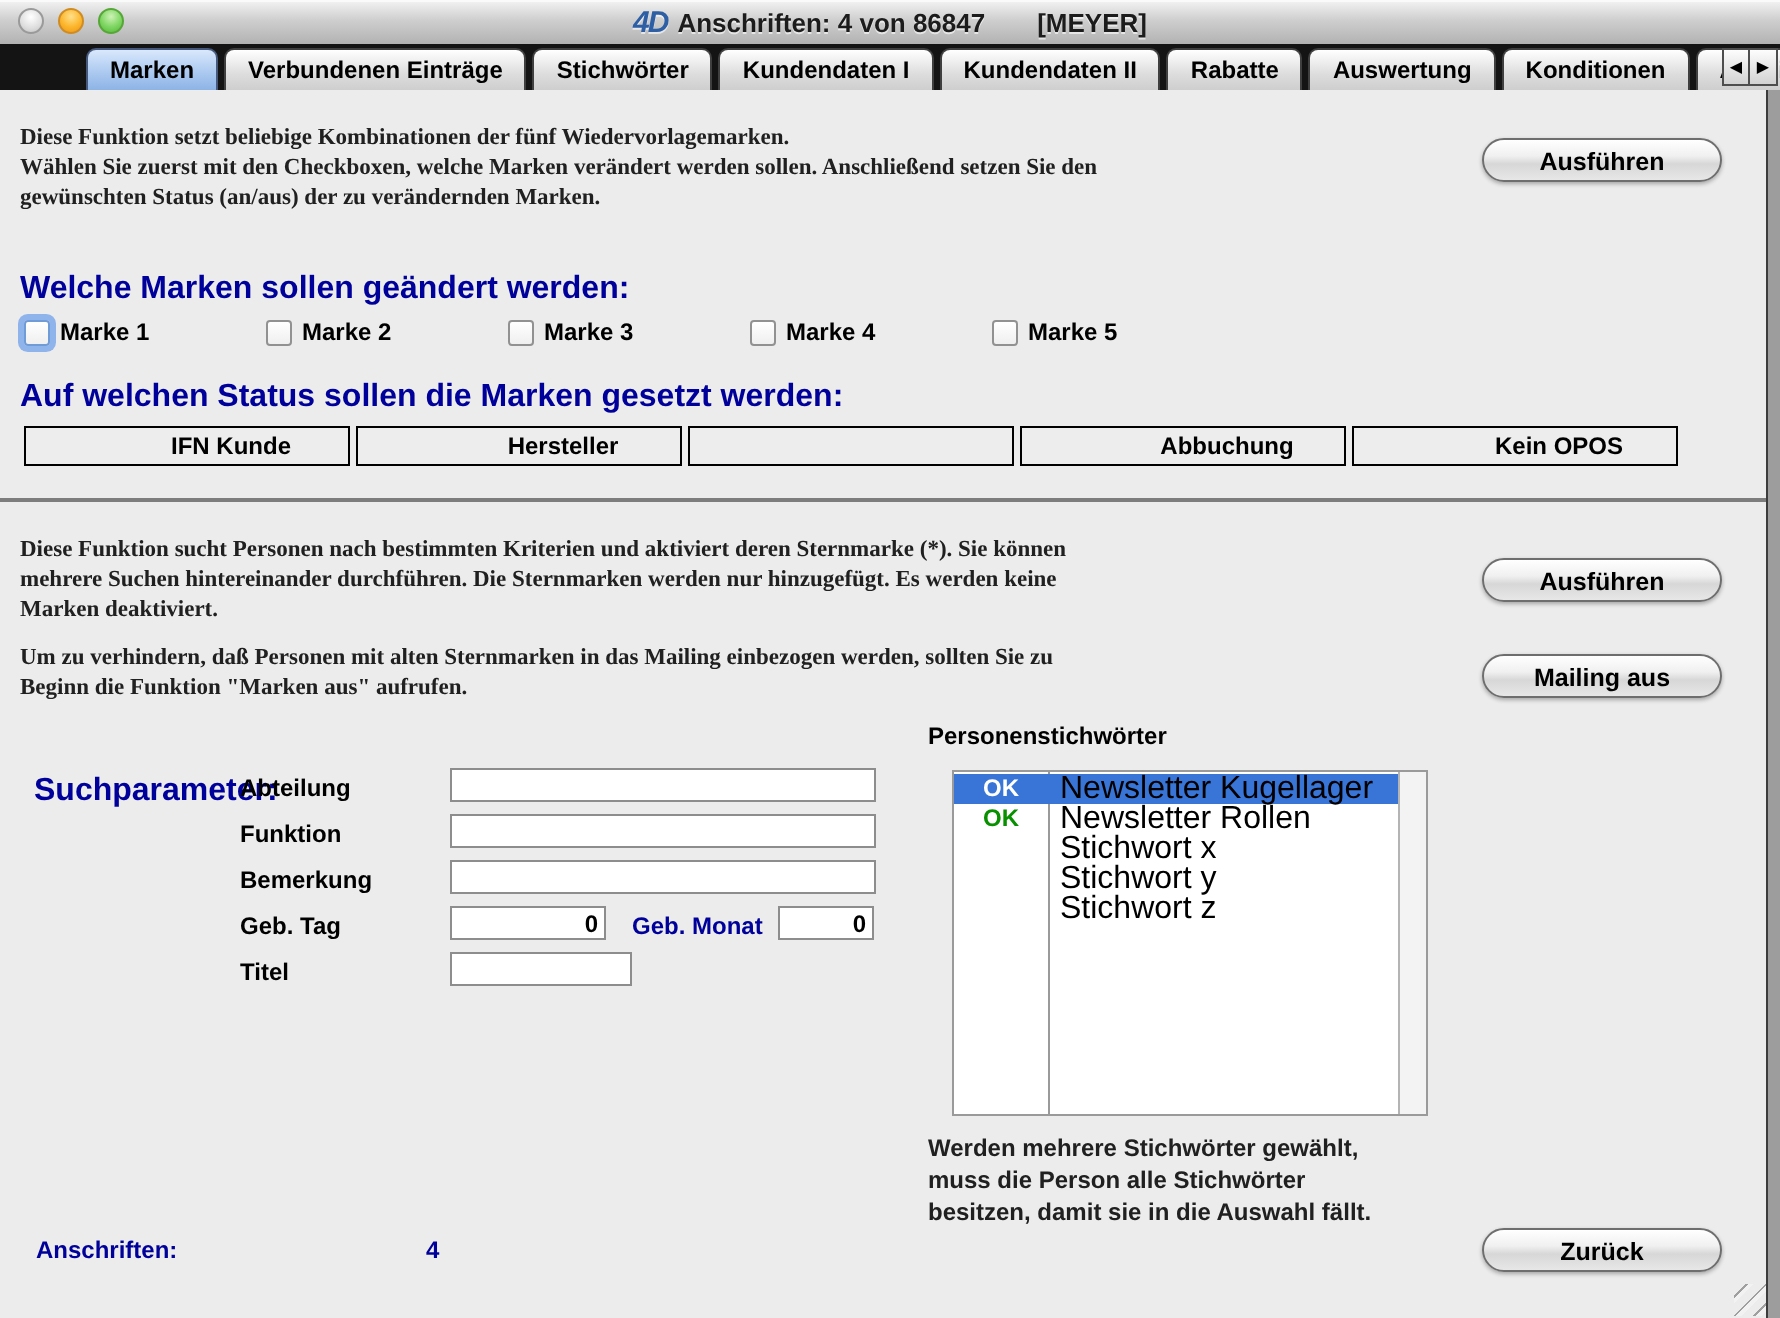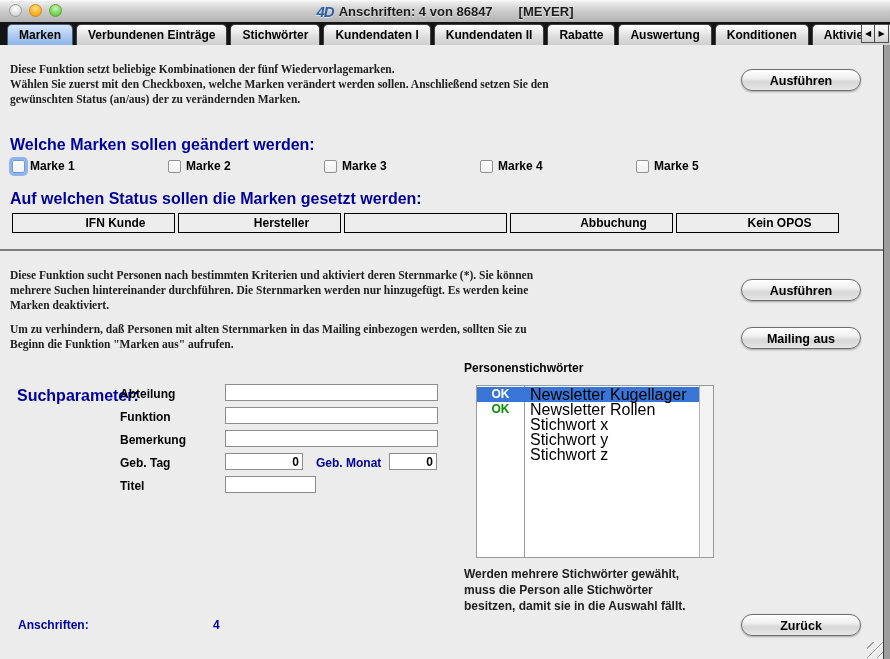--- a/index.html
+++ b/index.html
@@ -21,38 +21,38 @@
   .logo4d{color:#2e5fa5;font-size:15px;font-weight:bold;font-style:italic;margin-right:5px;letter-spacing:-1px;}
   .title-suffix{margin-left:26px;}
 
   
   .tabbar{position:absolute;top:22px;left:0;right:0;height:23px;background:#141414;
     display:flex;align-items:flex-end;padding-left:7px;box-sizing:border-box;}
   .tab{height:20px;line-height:20px;padding:0 11px;margin-right:3px;
     border:1px solid #3f3f3f;border-bottom:none;border-radius:5px 5px 0 0;
     background:linear-gradient(#ffffff,#dddddd 60%,#cecece);
     font-size:12px;font-weight:bold;color:#000;white-space:nowrap;cursor:default;}
-  .tab.selected{background:linear-gradient(#d9e8fc,#a9c7ef 60%,#8db4e6);border-color:#46597c;}
+  .tab.selected{background:linear-gradient(#d9e8fc,#a9c7ef 60%,#8db4e6);border-color:#46597c;margin-left:36px;}
   .tab-arrows{position:absolute;right:1px;top:2px;display:flex;}
   .tab-arrow{width:14px;height:19px;box-sizing:border-box;border:1px solid #4e4e4e;
     background:linear-gradient(#fdfdfd,#d2d2d2);font-size:8px;line-height:18px;text-align:center;color:#000;}
   .tab-arrow + .tab-arrow{border-left:none;}
 
   
   .para{position:absolute;font-size:11.5px;font-weight:bold;color:#202020;line-height:15px;white-space:pre-line;font-family:Liberation Serif, serif;}
   .blue-head{position:absolute;font-size:16px;font-weight:bold;color:#00009a;}
 
   
   .aqua-btn{position:absolute;width:120px;height:22px;border-radius:11px;border:1px solid #6e6e6e;
     background:linear-gradient(#ffffff,#f0f0f0 40%,#d7d7d7 60%,#e7e7e7);
     font-family:inherit;font-size:12.5px;font-weight:bold;color:#000;text-align:center;line-height:20px;
     box-shadow:0 1px 2px rgba(0,0,0,.3);cursor:default;}
 
   
-  .cbrow{position:absolute;left:12px;top:159px;display:flex;gap:35px;}
+  .cbrow{position:absolute;left:12px;top:159px;display:flex;}
   .cbitem{display:flex;align-items:center;width:121px;}
   .cb{width:13px;height:13px;box-sizing:border-box;background:linear-gradient(#ffffff,#efefef);
     border:1px solid #919191;border-radius:2px;margin-right:5px;}
   .cb.focused{box-shadow:0 0 0 3px rgba(120,165,235,.8);border-color:#6f9bd6;}
   .cblabel{font-size:12px;font-weight:bold;color:#000;}
 
   
   .statusrow{position:absolute;left:12px;top:213px;display:flex;gap:3px;}
   .statuscell{width:117px;height:18px;border:1px solid #000;background:#ededed;
     font-size:12px;font-weight:bold;color:#000;text-align:center;line-height:18px;padding-left:44px;}

